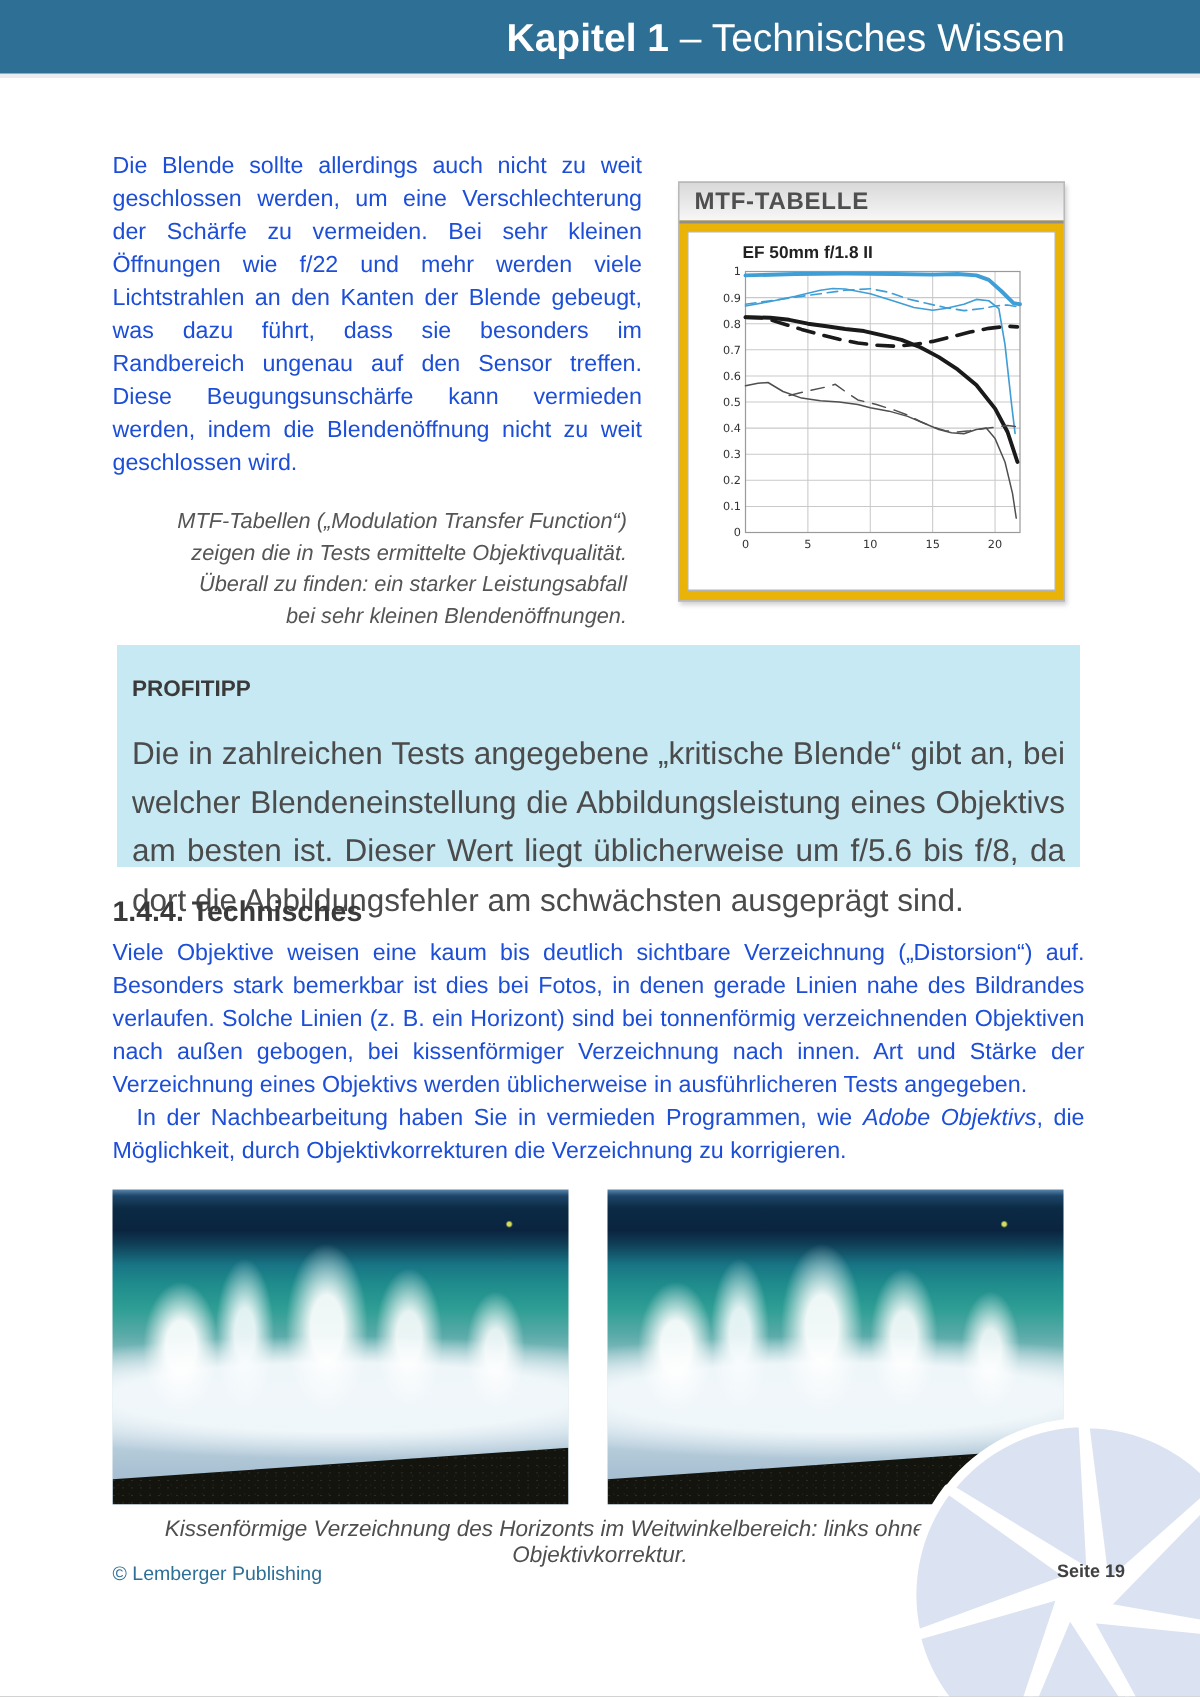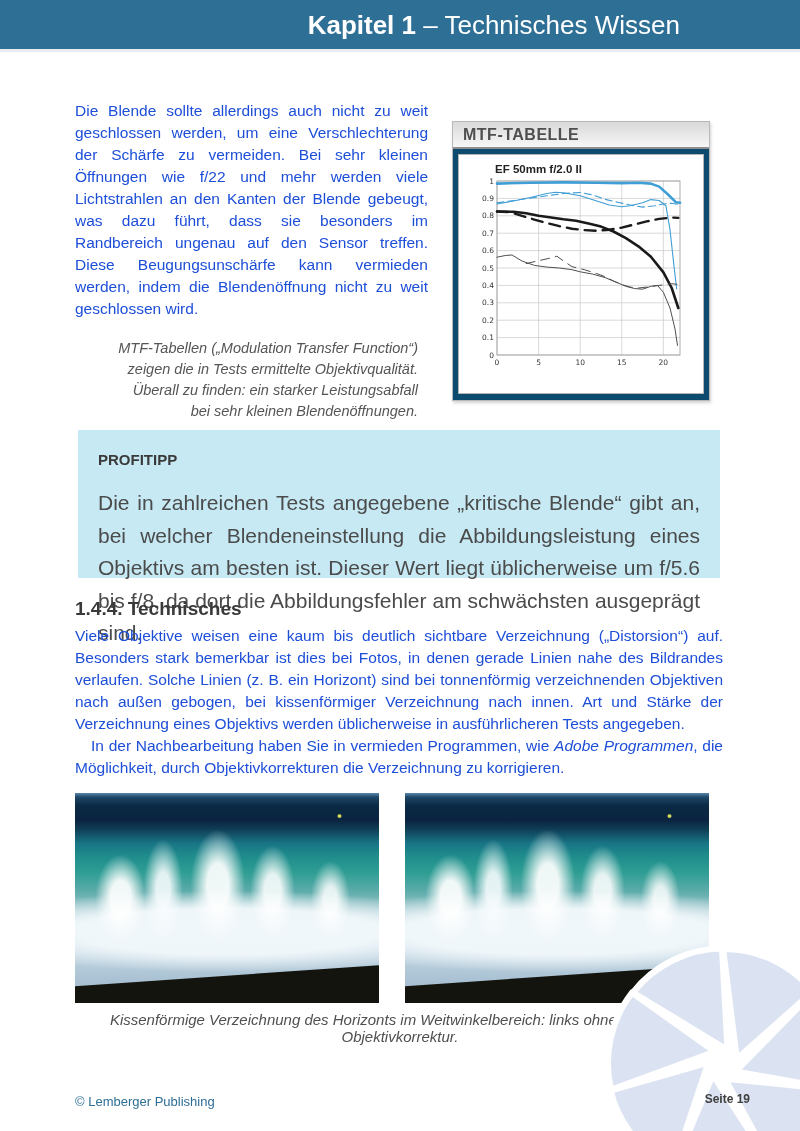--- a/index.html
+++ b/index.html
@@ -3,60 +3,60 @@
 <meta charset="utf-8">
 <style>
   * { margin:0; padding:0; box-sizing:border-box; }
   body { background:#888; font-family:"Liberation Sans", sans-serif; }
   .page { position:relative; width:800px; height:1131px; margin:0 auto; background:#fff; overflow:hidden; }
 
   
   .chapter-header {
     position:absolute; top:0; left:0; width:800px; height:52px;
     background:#2e6f96; border-bottom:3px solid #e9edef;
-    text-align:right; padding-right:120px; line-height:50px;
+    text-align:right; padding-right:90px; line-height:50px;
     color:#fff; font-size:26px;
   }
   .chapter-header .ch-bold { font-weight:bold; }
   .chapter-header .ch-rest { font-weight:normal; }
 
   
   .sec1 { position:absolute; left:75px; top:100px; width:353px; }
   h2.sec-heading { font-size:19px; font-weight:bold; color:#3a3a3a; margin-bottom:7px; }
   .body-justify {
     font-size:15.5px; line-height:1.42; color:#1d4ed8; text-align:justify;
   }
   .side-caption {
     margin-top:18px; padding-right:10px;
     font-size:14.5px; font-style:italic; color:#555;
     text-align:right; line-height:1.45; white-space:pre-line;
   }
 
   
   .mtf-panel {
     position:absolute; left:452px; top:121px; width:258px; height:280px;
-    background:#0c4a6e; border:1px solid #b9b9b9; box-shadow:1px 2px 3px rgba(0,0,0,.18);
+    background:#eab308; border:1px solid #b9b9b9; box-shadow:1px 2px 3px rgba(0,0,0,.18);
   }
   .mtf-panel-header {
     height:27px; line-height:26px; padding-left:10px;
     background:linear-gradient(#d9d9d9, #f7f7f7);
     border-bottom:2px solid #8f8f8f;
     font-size:16px; font-weight:bold; color:#4f4f4f; letter-spacing:.5px;
   }
   .mtf-chart-box {
     margin:5px; height:240px; border:1px solid #b5b5b5; background:#fff;
   }
   .mtf-chart-title { padding:8px 0 0 36px; font-size:11.5px; font-weight:bold; color:#222; }
   #mtf-svg { display:block; width:246px; height:205px; }
   #mtf-svg text { font-family:"DejaVu Sans", sans-serif; }
 
   
   .tip-box {
     position:absolute; left:78px; top:430px; width:642px; height:148px;
-    background:#c6e9f4; padding:21px 20px;
+    background:#c6e9f4; padding:21px 10px;
   }
   .tip-title { font-size:15px; font-weight:bold; color:#3a3a3a; }
   .tip-body { margin-top:19px; font-size:21px; line-height:1.55; color:#4b4b4b; text-align:justify; }
 
   
   .sec2 { position:absolute; left:75px; top:598px; width:648px; }
   .sec2 h2.sec-heading { margin-bottom:5px; }
   .sec2 p.indent { text-indent:16px; }
   .sec2 em { font-style:italic; }
 
@@ -89,21 +89,21 @@
       radial-gradient(circle 1px at 1px 1px, #4a4a3e 40%, rgba(0,0,0,0) 41%),
       radial-gradient(circle 1px at 4px 3px, #2e2e26 40%, rgba(0,0,0,0) 41%);
     background-size:6px 5px, 7px 6px;
   }
   .photo-caption {
     position:absolute; left:75px; top:1011px; width:650px;
     font-size:15px; font-style:italic; color:#4f4f4f; text-align:center;
   }
 
   
-  .footer { position:absolute; left:75px; top:1092px; width:675px; }
+  .footer { position:absolute; left:75px; top:1040px; width:675px; }
   .copyright { font-size:13px; color:#2e6f96; }
   .page-num { float:right; font-size:12px; font-weight:bold; color:#404040; }
 
   
   .watermark { position:absolute; right:-48px; bottom:-58px; width:250px; height:250px; }
 </style>
 </head>
 <body>
 
 <div class="page">
@@ -118,21 +118,21 @@
 zeigen die in Tests ermittelte Objektivqualität.
 Überall zu finden: ein starker Leistungsabfall
 bei sehr kleinen Blendenöffnungen.</p>
   </section>
 
   <aside class="mtf-panel">
     <div class="mtf-panel-header">
       <span>MTF-TABELLE</span>
     </div>
     <div class="mtf-chart-box">
-      <div class="mtf-chart-title">EF 50mm f/2.0 II</div>
+      <div class="mtf-chart-title">EF 50mm f/1.8 II</div>
       <svg id="mtf-svg" viewBox="0 0 246 205">
           <line x1="38" y1="180" x2="221" y2="180" stroke="#c9c9c9" stroke-width="0.7"></line>
           <text x="35" y="182.6" text-anchor="end" font-size="7.5" fill="#333">0</text>
           <line x1="38" y1="162.6" x2="221" y2="162.6" stroke="#c9c9c9" stroke-width="0.7"></line>
           <text x="35" y="165.2" text-anchor="end" font-size="7.5" fill="#333">0.1</text>
           <line x1="38" y1="145.20000000000002" x2="221" y2="145.20000000000002" stroke="#c9c9c9" stroke-width="0.7"></line>
           <text x="35" y="147.8" text-anchor="end" font-size="7.5" fill="#333">0.2</text>
           <line x1="38" y1="127.8" x2="221" y2="127.8" stroke="#c9c9c9" stroke-width="0.7"></line>
           <text x="35" y="130.4" text-anchor="end" font-size="7.5" fill="#333">0.3</text>
           <line x1="38" y1="110.39999999999999" x2="221" y2="110.39999999999999" stroke="#c9c9c9" stroke-width="0.7"></line>
@@ -172,21 +172,21 @@
   </aside>
 
   <section class="tip-box">
     <div class="tip-title">PROFITIPP</div>
     <p class="tip-body">Die in zahlreichen Tests angegebene „kritische Blende“ gibt an, bei welcher Blendeneinstellung die Abbildungsleistung eines Objektivs am besten ist. Dieser Wert liegt üblicherweise um f/5.6 bis f/8, da dort die Abbildungsfehler am schwächsten ausgeprägt sind.</p>
   </section>
 
   <section class="sec2">
     <h2 class="sec-heading">1.4.4. Technisches</h2>
     <p class="body-justify">Viele Objektive weisen eine kaum bis deutlich sichtbare Verzeichnung („Distorsion“) auf. Besonders stark bemerkbar ist dies bei Fotos, in denen gerade Linien nahe des Bildrandes verlaufen. Solche Linien (z. B. ein Horizont) sind bei tonnenförmig verzeichnenden Objektiven nach außen gebogen, bei kissenförmiger Verzeichnung nach innen. Art und Stärke der Verzeichnung eines Objektivs werden üblicherweise in ausführlicheren Tests angegeben.</p>
-    <p class="body-justify indent"><span>In der Nachbearbeitung haben Sie in vermieden Programmen, wie </span><em>Adobe Programmen</em><span>, die Möglichkeit, durch Objektivkorrekturen die Verzeichnung zu korrigieren.</span></p>
+    <p class="body-justify indent"><span>In der Nachbearbeitung haben Sie in vermieden Programmen, wie </span><em>Adobe Objektivs</em><span>, die Möglichkeit, durch Objektivkorrekturen die Verzeichnung zu korrigieren.</span></p>
   </section>
 
   <div class="photos">
     <div class="photo"></div>
     <div class="photo"></div>
   </div>
   <p class="photo-caption">Kissenförmige Verzeichnung des Horizonts im Weitwinkelbereich: links ohne, rechts mit Objektivkorrektur.</p>
 
   <svg class="watermark" viewBox="0 0 200 200">
     <defs>

